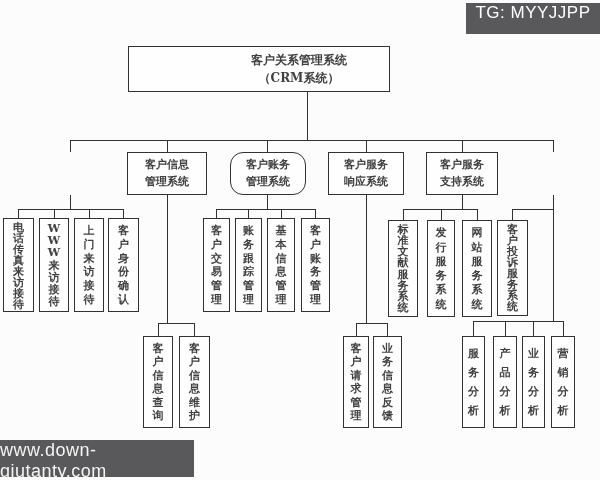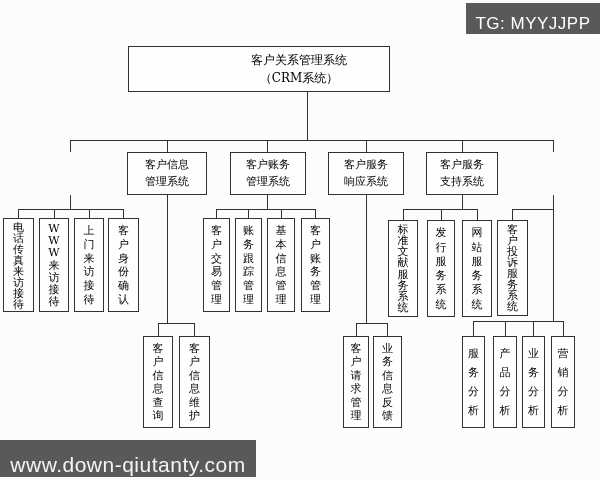--- a/index.html
+++ b/index.html
@@ -5,36 +5,36 @@
   html,body{margin:0;padding:0;}
   body{
     width:600px;height:480px;overflow:hidden;background:#fcfcfc;position:relative;
     font-family:"Liberation Sans","DejaVu Sans",sans-serif;
   }
   #canvas{position:absolute;left:0;top:0;width:600px;height:480px;}
   #diagram{position:absolute;left:0;top:0;width:600px;height:480px;}
   .line{position:absolute;background:#323232;}
   .node{
     position:absolute;background:#fefefe;border:1px solid #323232;box-sizing:border-box;
-    color:#000000;font-family:"DejaVu Serif","Liberation Serif",serif;font-weight:normal;
+    color:#404040;font-family:"DejaVu Serif","Liberation Serif",serif;font-weight:bold;
   }
   .node.h{
     display:flex;align-items:center;justify-content:center;text-align:center;
     white-space:pre-line;font-size:11px;line-height:1.5;
   }
   .node.v{
     display:flex;flex-direction:column;align-items:center;justify-content:space-evenly;
     font-size:11px;line-height:1;padding:3px 0;
   }
   .badge{
-    position:absolute;display:flex;align-items:flex-end;justify-content:center;
+    position:absolute;display:flex;align-items:flex-start;justify-content:center;
     font-family:"Liberation Sans","DejaVu Sans",sans-serif;letter-spacing:0.5px;
   }
   #tg-badge{right:0;top:3px;width:134px;height:31px;font-size:17px;}
-  #watermark{left:0;top:440px;width:256px;height:37px;font-size:21px;}
+  #watermark{left:0;top:440px;width:194px;height:37px;font-size:18px;}
 </style>
 </head>
 <body>
 
 <div id="canvas">
   <div id="diagram">
       <div class="line" style="left: 307px; top: 92px; width: 1px; height: 48px; background: rgb(50, 50, 50);"></div>
       <div class="line" style="left: 70px; top: 140px; width: 484px; height: 1px; background: rgb(50, 50, 50);"></div>
       <div class="line" style="left: 70px; top: 140px; width: 1px; height: 12px; background: rgb(50, 50, 50);"></div>
       <div class="line" style="left: 167px; top: 140px; width: 1px; height: 12px; background: rgb(50, 50, 50);"></div>
@@ -72,21 +72,21 @@
       <div class="line" style="left: 512px; top: 209px; width: 1px; height: 11px; background: rgb(50, 50, 50);"></div>
       <div class="line" style="left: 473px; top: 321px; width: 90px; height: 1px; background: rgb(50, 50, 50);"></div>
       <div class="line" style="left: 473px; top: 321px; width: 1px; height: 15px; background: rgb(50, 50, 50);"></div>
       <div class="line" style="left: 505px; top: 321px; width: 1px; height: 15px; background: rgb(50, 50, 50);"></div>
       <div class="line" style="left: 533px; top: 321px; width: 1px; height: 15px; background: rgb(50, 50, 50);"></div>
       <div class="line" style="left: 563px; top: 321px; width: 1px; height: 15px; background: rgb(50, 50, 50);"></div>
       <div class="node h" style="left: 128px; top: 46px; width: 262px; height: 46px; border-color: rgb(50, 50, 50); background: rgb(254, 254, 254); font-size: 12px; padding-left: 80px;">客户关系管理系统
 （CRM系统）</div>
       <div class="node h" style="left: 127px; top: 152px; width: 80px; height: 43px; border-color: rgb(50, 50, 50); background: rgb(254, 254, 254);">客户信息
 管理系统</div>
-      <div class="node h" style="left: 230px; top: 152px; width: 76px; height: 43px; border-color: rgb(50, 50, 50); background: rgb(254, 254, 254);">客户账务
+      <div class="node h" style="left: 230px; top: 152px; width: 76px; height: 43px; border-color: rgb(50, 50, 50); background: rgb(254, 254, 254); border-radius: 13px;">客户账务
 管理系统</div>
       <div class="node h" style="left: 328px; top: 152px; width: 76px; height: 43px; border-color: rgb(50, 50, 50); background: rgb(254, 254, 254);">客户服务
 响应系统</div>
       <div class="node h" style="left: 426px; top: 152px; width: 72px; height: 43px; border-color: rgb(50, 50, 50); background: rgb(254, 254, 254);">客户服务
 支持系统</div>
       <div class="node v" style="left: 3px; top: 218px; width: 31px; height: 94px; border-color: rgb(50, 50, 50); background: rgb(254, 254, 254);">
         <span>电</span>
         <span>话</span>
         <span>传</span>
         <span>真</span>

